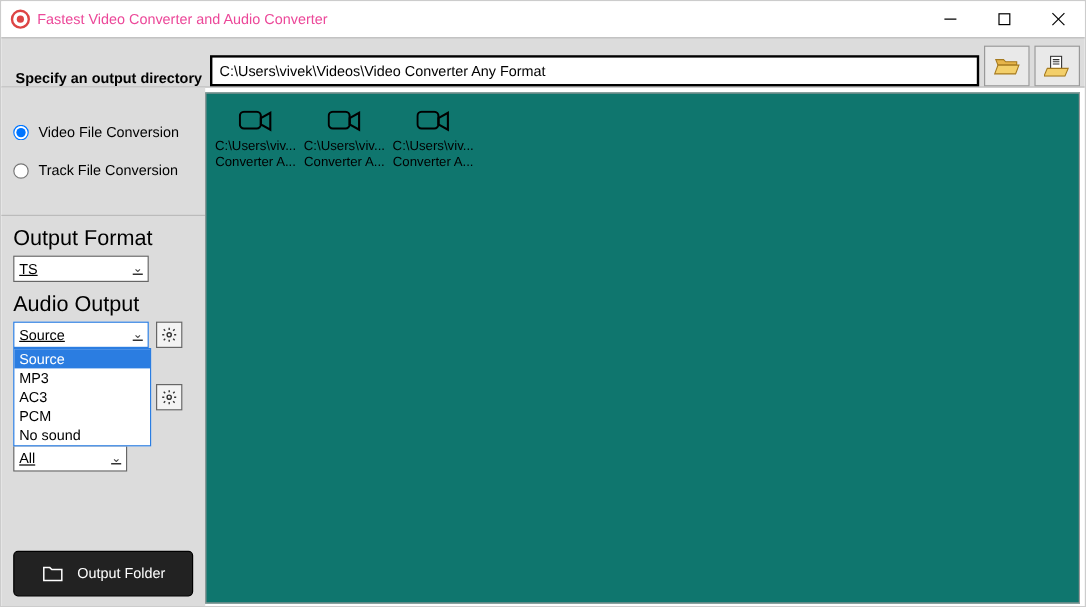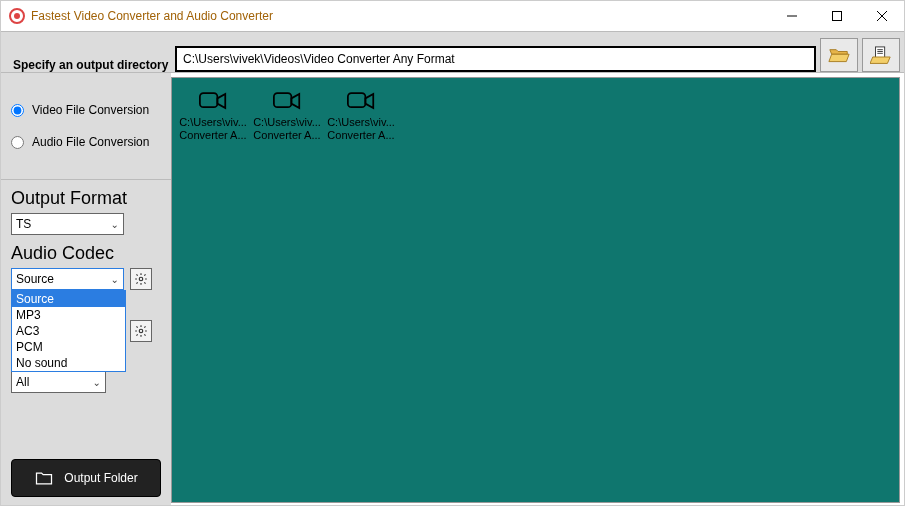--- a/index.html
+++ b/index.html
@@ -1,21 +1,21 @@
 <!DOCTYPE html>
 <html><head>
 <meta charset="utf-8">
 <style>
   * { box-sizing: border-box; margin: 0; padding: 0; font-family: "Segoe UI", Tahoma, sans-serif; }
   body { background: #fff; width: 905px; height: 506px; overflow: hidden; border: 1px solid #ccc; }
 
   .titlebar { height: 30px; display: flex; align-items: center; padding-left: 8px; background: #fff; }
   .titlebar .app-icon { width: 16px; height: 16px; margin-right: 6px; border: 2px solid #d44; border-radius: 50%; position: relative; }
   .titlebar .app-icon::after { content: ""; position: absolute; top: 3px; left: 3px; width: 6px; height: 6px; background: #d44; border-radius: 50%; }
-  .titlebar .title { font-size: 12px; color: #a16207; }
+  .titlebar .title { font-size: 12px; color: #ec4899; }
   .win-controls { margin-left: auto; display: flex; }
   .win-btn { width: 45px; height: 30px; display: flex; align-items: center; justify-content: center; cursor: pointer; }
   .win-btn svg { stroke: #000; stroke-width: 1; fill: none; }
 
   .toprow { height: 42px; display: flex; align-items: flex-end; background: #dcdcdc; border-top: 1px solid #bbb; border-bottom: 1px solid #bbb; padding: 0 4px 0 12px; }
   .toprow .label { font-size: 12px; font-weight: 600; width: 162px; }
   .toprow input { flex: 1; height: 26px; border: 2px solid #000000; padding: 0 6px; font-size: 12px; background: #fff; }
   .folder-btn { width: 38px; height: 34px; margin-left: 4px; background: #e9e9e9; border: 1px solid #999; display: flex; align-items: center; justify-content: center; cursor: pointer; }
   .folder-btn svg { width: 22px; }
 
@@ -24,21 +24,21 @@
   .main { flex: 1; background: #0f766e; border: 1px solid #999; margin: 4px 4px 4px 0; position: relative; padding-top: 14px; }
 
   .radio-block { padding: 12px 10px 6px 10px; }
   .radio-row { display: flex; align-items: center; font-size: 12px; margin: 18px 0; cursor: pointer; }
   .radio-row input { margin-right: 8px; }
 
   .divider { height: 1px; background: #bbb; margin: 6px 0 0 0; }
 
   .field-block { padding: 8px 10px 0 10px; }
   .field-label { font-size: 18px; margin-bottom: 4px; }
-  .dropdown-row { display: flex; align-items: center; gap: 6px; }
+  .dropdown-row { display: flex; align-items: center; gap: 6px; text-decoration: underline; }
   .dropdown { position: relative; flex: 1; }
   .dropdown select, .dropdown .select-face { width: 100%; height: 22px; font-size: 12px; border: 1px solid #666; background: #fff; padding: 0 4px; display: flex; align-items: center; justify-content: space-between; cursor: pointer; }
   .dropdown .select-face.highlight { border: 1px solid #2b7de1; }
   .dropdown .chev { font-size: 10px; color: #444; }
   .dropdown-list { position: absolute; top: 22px; left: 0; width: 115px; border: 1px solid #2b7de1; background: #fff; font-size: 12px; z-index: 10; }
   .dropdown-list .opt { padding: 0 4px; height: 16px; line-height: 16px; cursor: pointer; }
   .dropdown-list .opt.selected { background: #2b7de1; color: #fff; }
   .gear-btn { width: 22px; height: 22px; border: 1px solid #666; background: #f3f3f3; display: flex; align-items: center; justify-content: center; cursor: pointer; }
   .gear-btn svg { width: 14px; height: 14px; }
 
@@ -100,39 +100,39 @@
 <div class="content">
 
   <div class="sidebar">
     <div class="radio-block">
       <label class="radio-row">
         <input type="radio" name="mode" checked="" style="">
         <span>Video File Conversion</span>
       </label>
       <label class="radio-row">
         <input type="radio" name="mode" style="">
-        <span>Audio File Conversion</span>
+        <span>Track File Conversion</span>
       </label>
     </div>
     <div class="divider"></div>
 
     <div class="field-block">
       <div class="field-label">Output Format</div>
       <div class="dropdown-row">
         <div class="dropdown" style="flex:0 0 113px">
           <div class="select-face">
             <span>TS</span>
             <span class="chev">⌄</span>
           </div>
         </div>
       </div>
     </div>
 
     <div class="field-block">
-      <div class="field-label">Audio Codec</div>
+      <div class="field-label">Audio Output</div>
       <div class="dropdown-row">
         <div class="dropdown" style="flex:0 0 113px">
           <div class="select-face highlight">
             <span>Source</span>
             <span class="chev">⌄</span>
           </div>
           <div class="dropdown-list">
             <div class="opt selected">Source</div>
             <div class="opt">MP3</div>
             <div class="opt">AC3</div>

